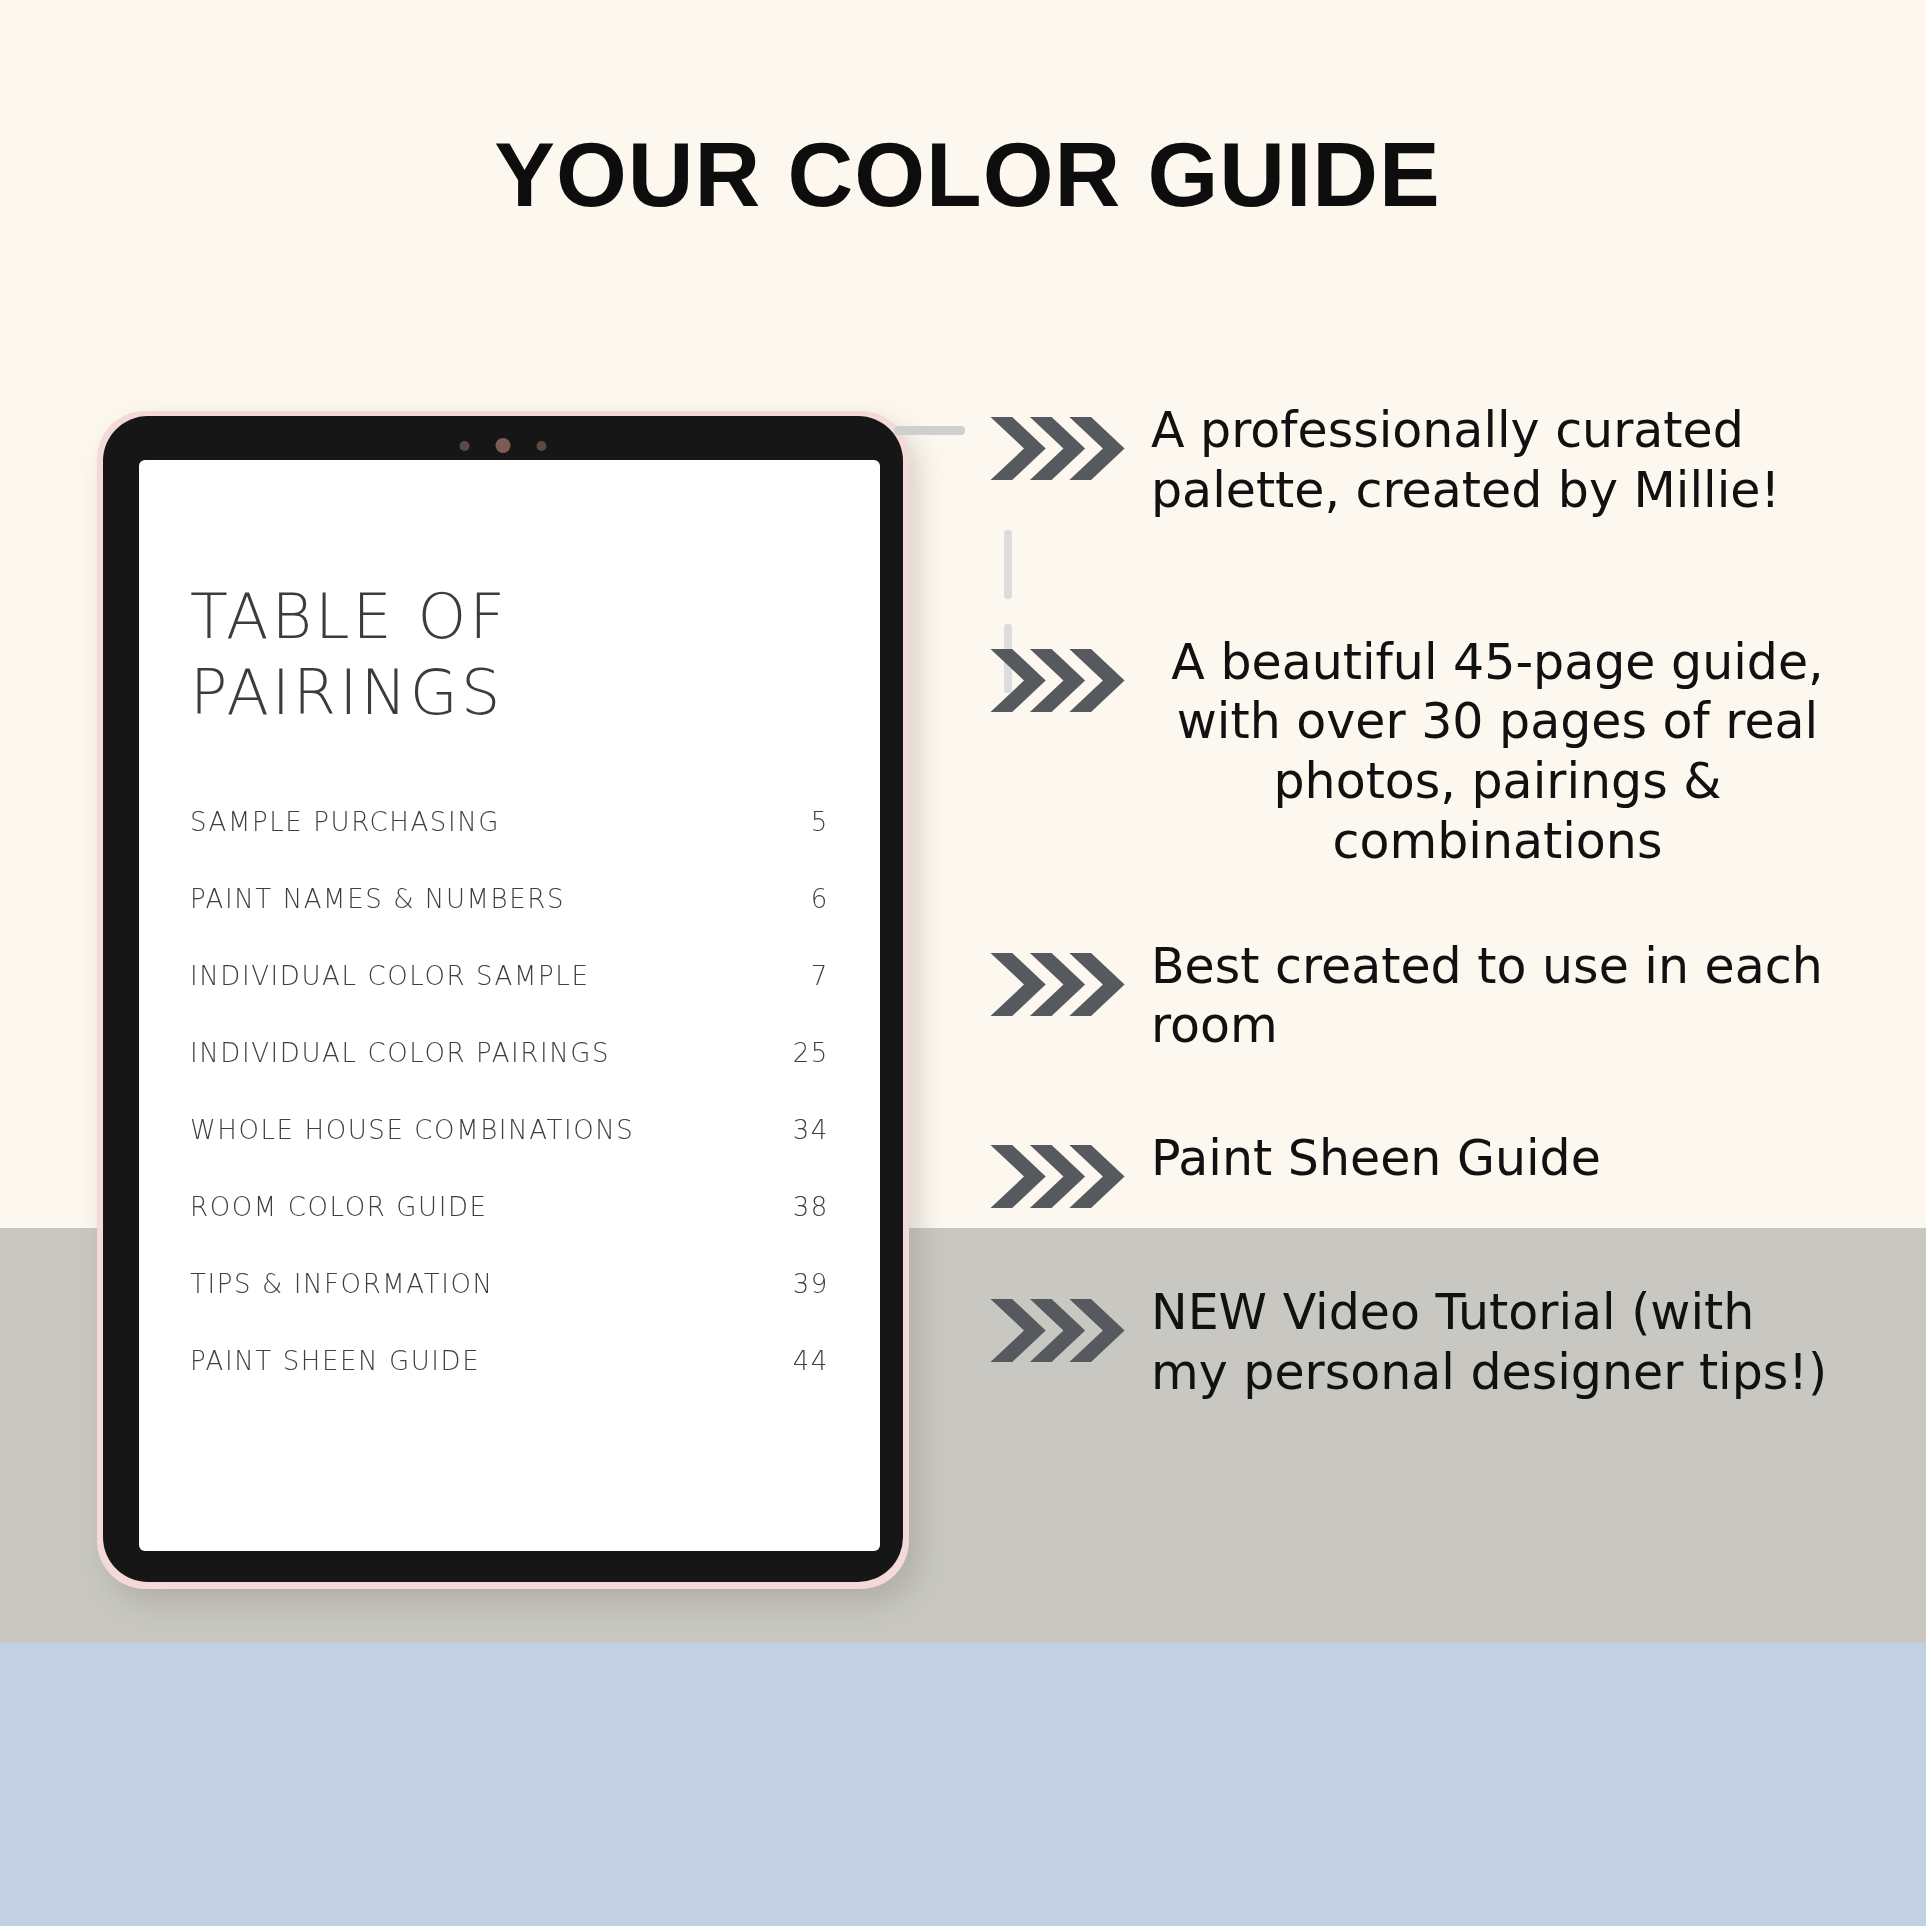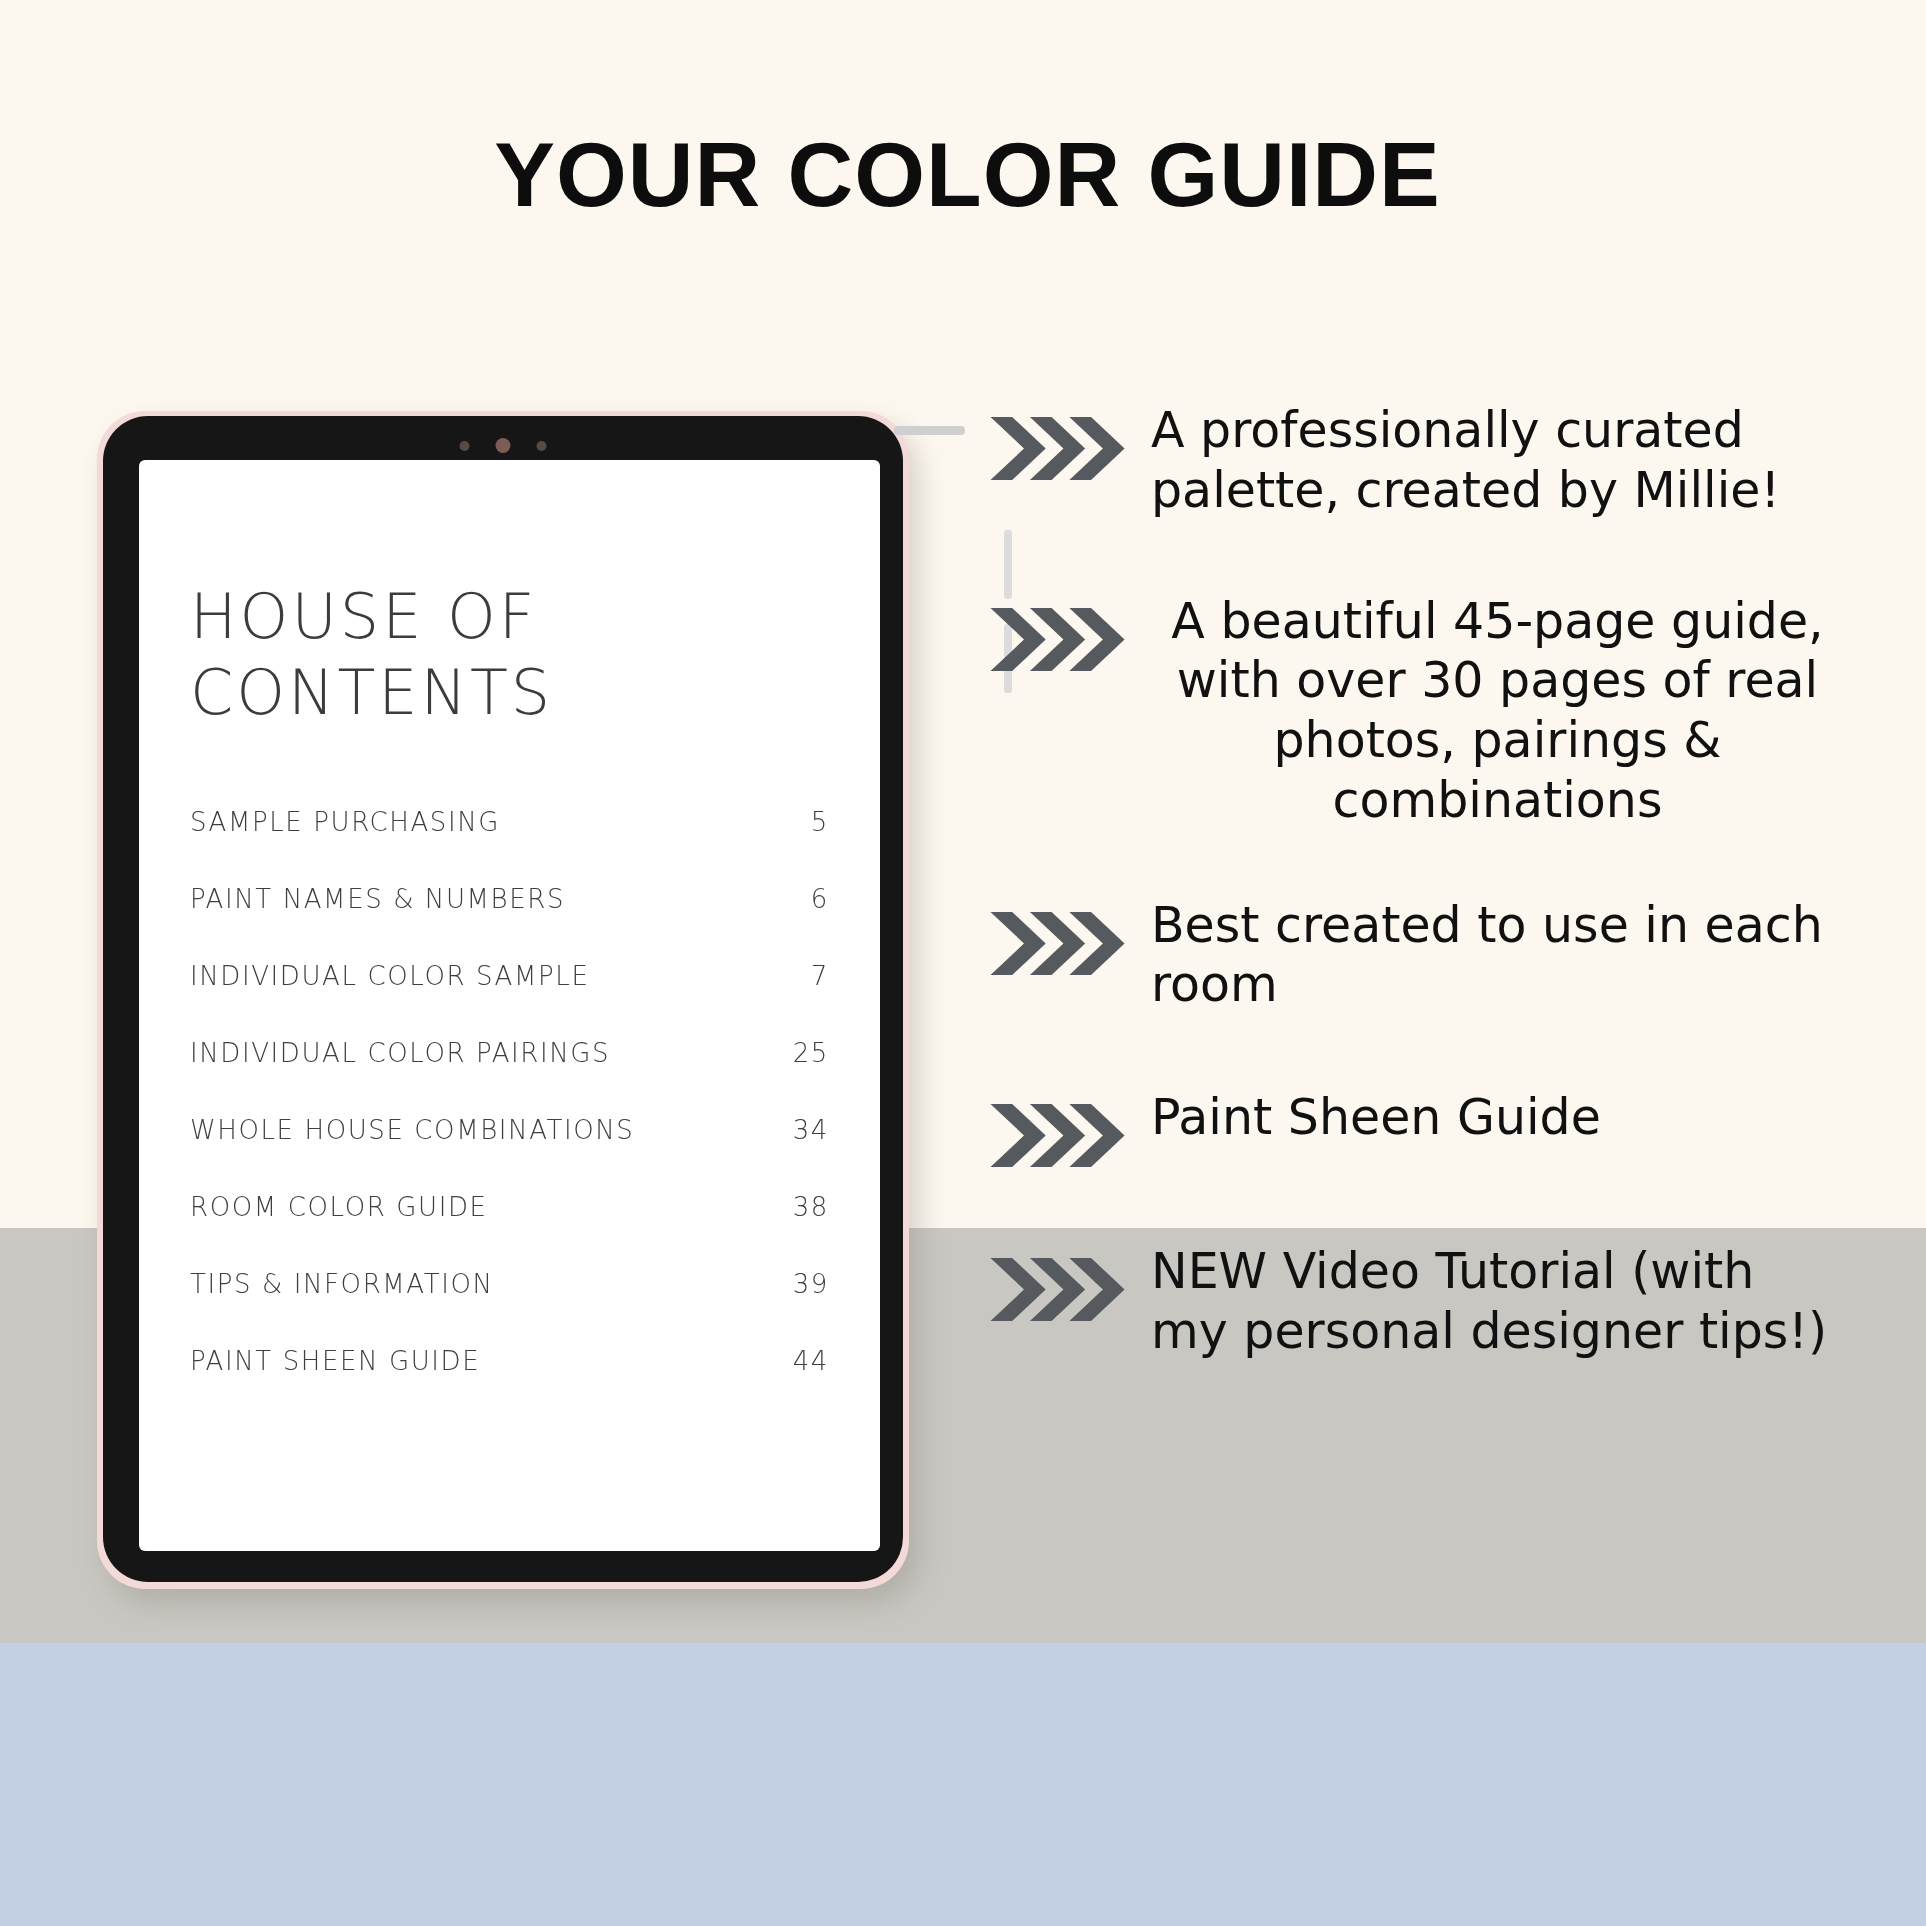--- a/index.html
+++ b/index.html
@@ -153,21 +153,21 @@
   }
   .chev svg { display: block; }
   .bullet-text {
     font-size: 49px;
     line-height: 1.22;
     color: #111111;
     font-family: "DejaVu Sans", sans-serif;
     font-weight: 400;
     max-width: 693px;
   }
-  .b1 { margin-bottom: 71px; }
+  .b1 { margin-bottom: 112px; }
   .b2 { margin-bottom: 65px; text-align: center; }
   .b3 { margin-bottom: 73px; }
   .b4 { margin-bottom: 71px; }
 </style>
 </head>
 <body>
 
 <div class="band band-cream"></div>
 <div class="band band-gray"></div>
 <div class="band band-blue"></div>
@@ -181,21 +181,21 @@
   <div class="tablet-btn btn-side1"></div>
   <div class="tablet-btn btn-side2"></div>
   <div class="tablet-body">
     <div class="cam-dots">
       <span class="cam-dot"></span>
       <span class="cam-dot big"></span>
       <span class="cam-dot"></span>
     </div>
     <div class="tablet-screen">
 
-      <div class="toc-heading">HOUSE OF CONTENTS</div>
+      <div class="toc-heading">TABLE OF PAIRINGS</div>
 
       <div class="toc-list">
         <div class="toc-row">
           <span>SAMPLE PURCHASING</span>
           <span class="toc-page">5</span>
         </div>
         <div class="toc-row">
           <span>PAINT NAMES &amp; NUMBERS</span>
           <span class="toc-page">6</span>
         </div>

